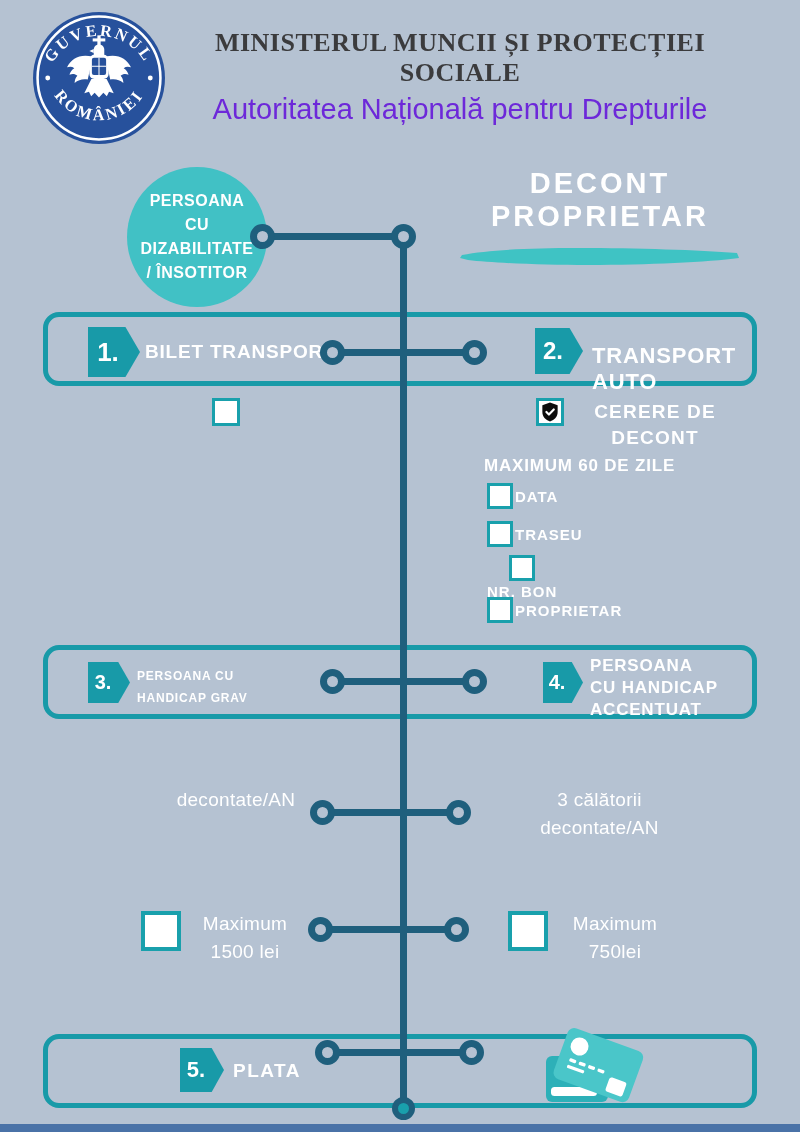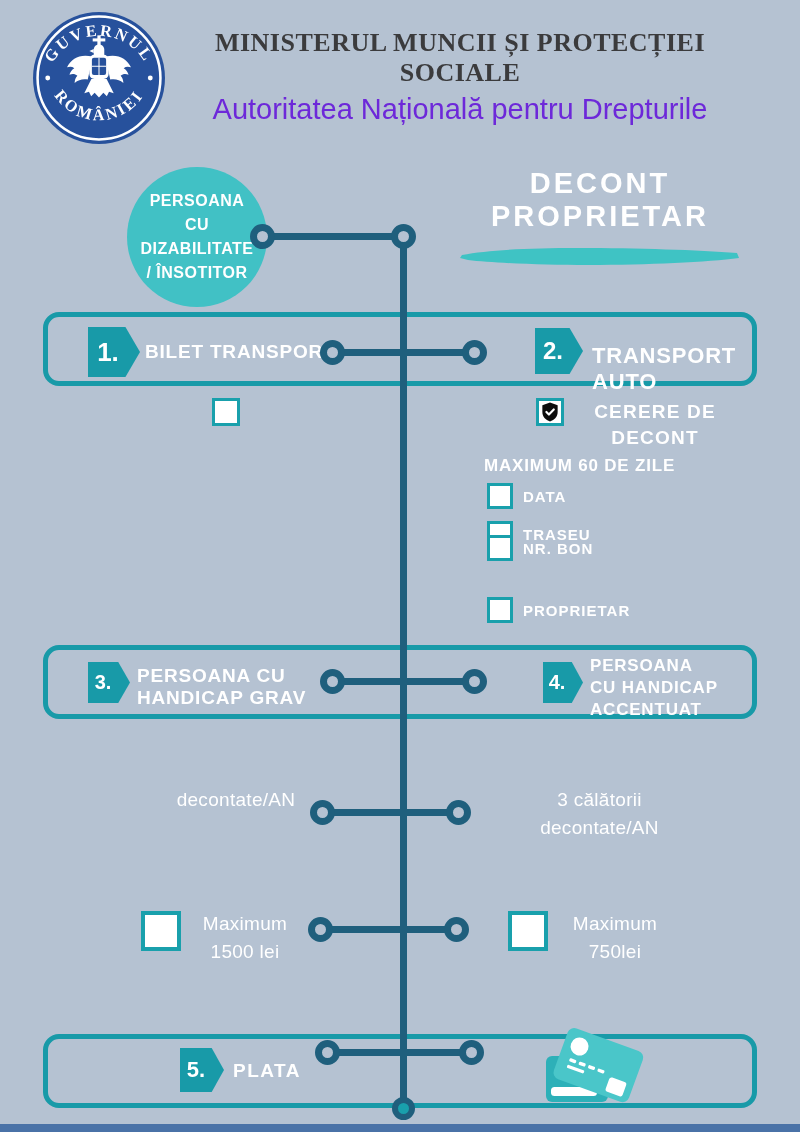--- a/index.html
+++ b/index.html
@@ -44,21 +44,21 @@
   .checkbox{position:absolute;background:#fff;border:3px solid #19a0ac;z-index:2;
         display:flex;align-items:center;justify-content:center;}
   .cb-lg{width:32px;height:32px;border-width:4px;}
   .cb-md{width:20px;height:20px;}
 
   
   .wtext{position:absolute;color:#fff;z-index:2;}
   #claim-title{left:573px;top:399px;width:164px;text-align:center;font-size:19px;font-weight:600;
         letter-spacing:1.2px;line-height:26px;}
   #claim-deadline{left:484px;top:456px;font-size:17px;font-weight:600;letter-spacing:0.8px;}
-  .check-row{position:absolute;left:487px;display:flex;align-items:center;gap:10px;z-index:2;}
+  .check-row{position:absolute;left:487px;display:flex;align-items:center;gap:2px;z-index:2;}
   .check-row .checkbox{position:static;}
   .check-label{color:#fff;font-size:15px;font-weight:600;letter-spacing:1px;}
 
   .biginfo{position:absolute;color:#fff;font-size:19px;font-weight:500;letter-spacing:0.3px;
         line-height:28px;text-align:center;z-index:2;}
 
   #bottom-bar{position:absolute;left:0;top:1124px;width:800px;height:8px;background:#4a72a7;z-index:8;}
 
   #cards-icon{position:absolute;left:536px;top:1024px;z-index:3;}
 </style>
@@ -149,34 +149,34 @@
   <div class="wtext" id="claim-deadline">MAXIMUM 60 DE ZILE</div>
 
   <div class="check-row" style="top:483px;">
     <div class="checkbox cb-md"></div>
     <span class="check-label">DATA</span>
   </div>
   <div class="check-row" style="top:521px;">
     <div class="checkbox cb-md"></div>
     <span class="check-label">TRASEU</span>
   </div>
-  <div class="check-row" style="top:535px;">
+  <div class="check-row" style="top:555px;flex-direction:column;">
     <div class="checkbox cb-md"></div>
     <span class="check-label">NR. BON</span>
   </div>
   <div class="check-row" style="top:597px;">
     <div class="checkbox cb-md"></div>
     <span class="check-label">PROPRIETAR</span>
   </div>
 
   <div class="stepbox" style="top:645px;"></div>
   <div class="badge" style="left:88px;top:662px;width:42px;height:41px;font-size:20px;">
     <span>3.</span>
   </div>
-  <div class="steplabel" style="left:137px;top:665px;font-size:19px;line-height:22px;">
+  <div class="steplabel" style="left:137px;top:665px;font-size:12px;line-height:22px;">
     <div>PERSOANA CU</div>
     <div>HANDICAP GRAV</div>
   </div>
   <div class="hline" style="left:333px;top:678px;width:142px;"></div>
   <div class="node" style="left:320px;top:669px;"></div>
   <div class="node" style="left:462px;top:669px;"></div>
   <div class="badge" style="left:543px;top:662px;width:40px;height:41px;font-size:20px;">
     <span>4.</span>
   </div>
   <div class="steplabel" style="left:590px;top:655px;font-size:17px;line-height:22px;">

